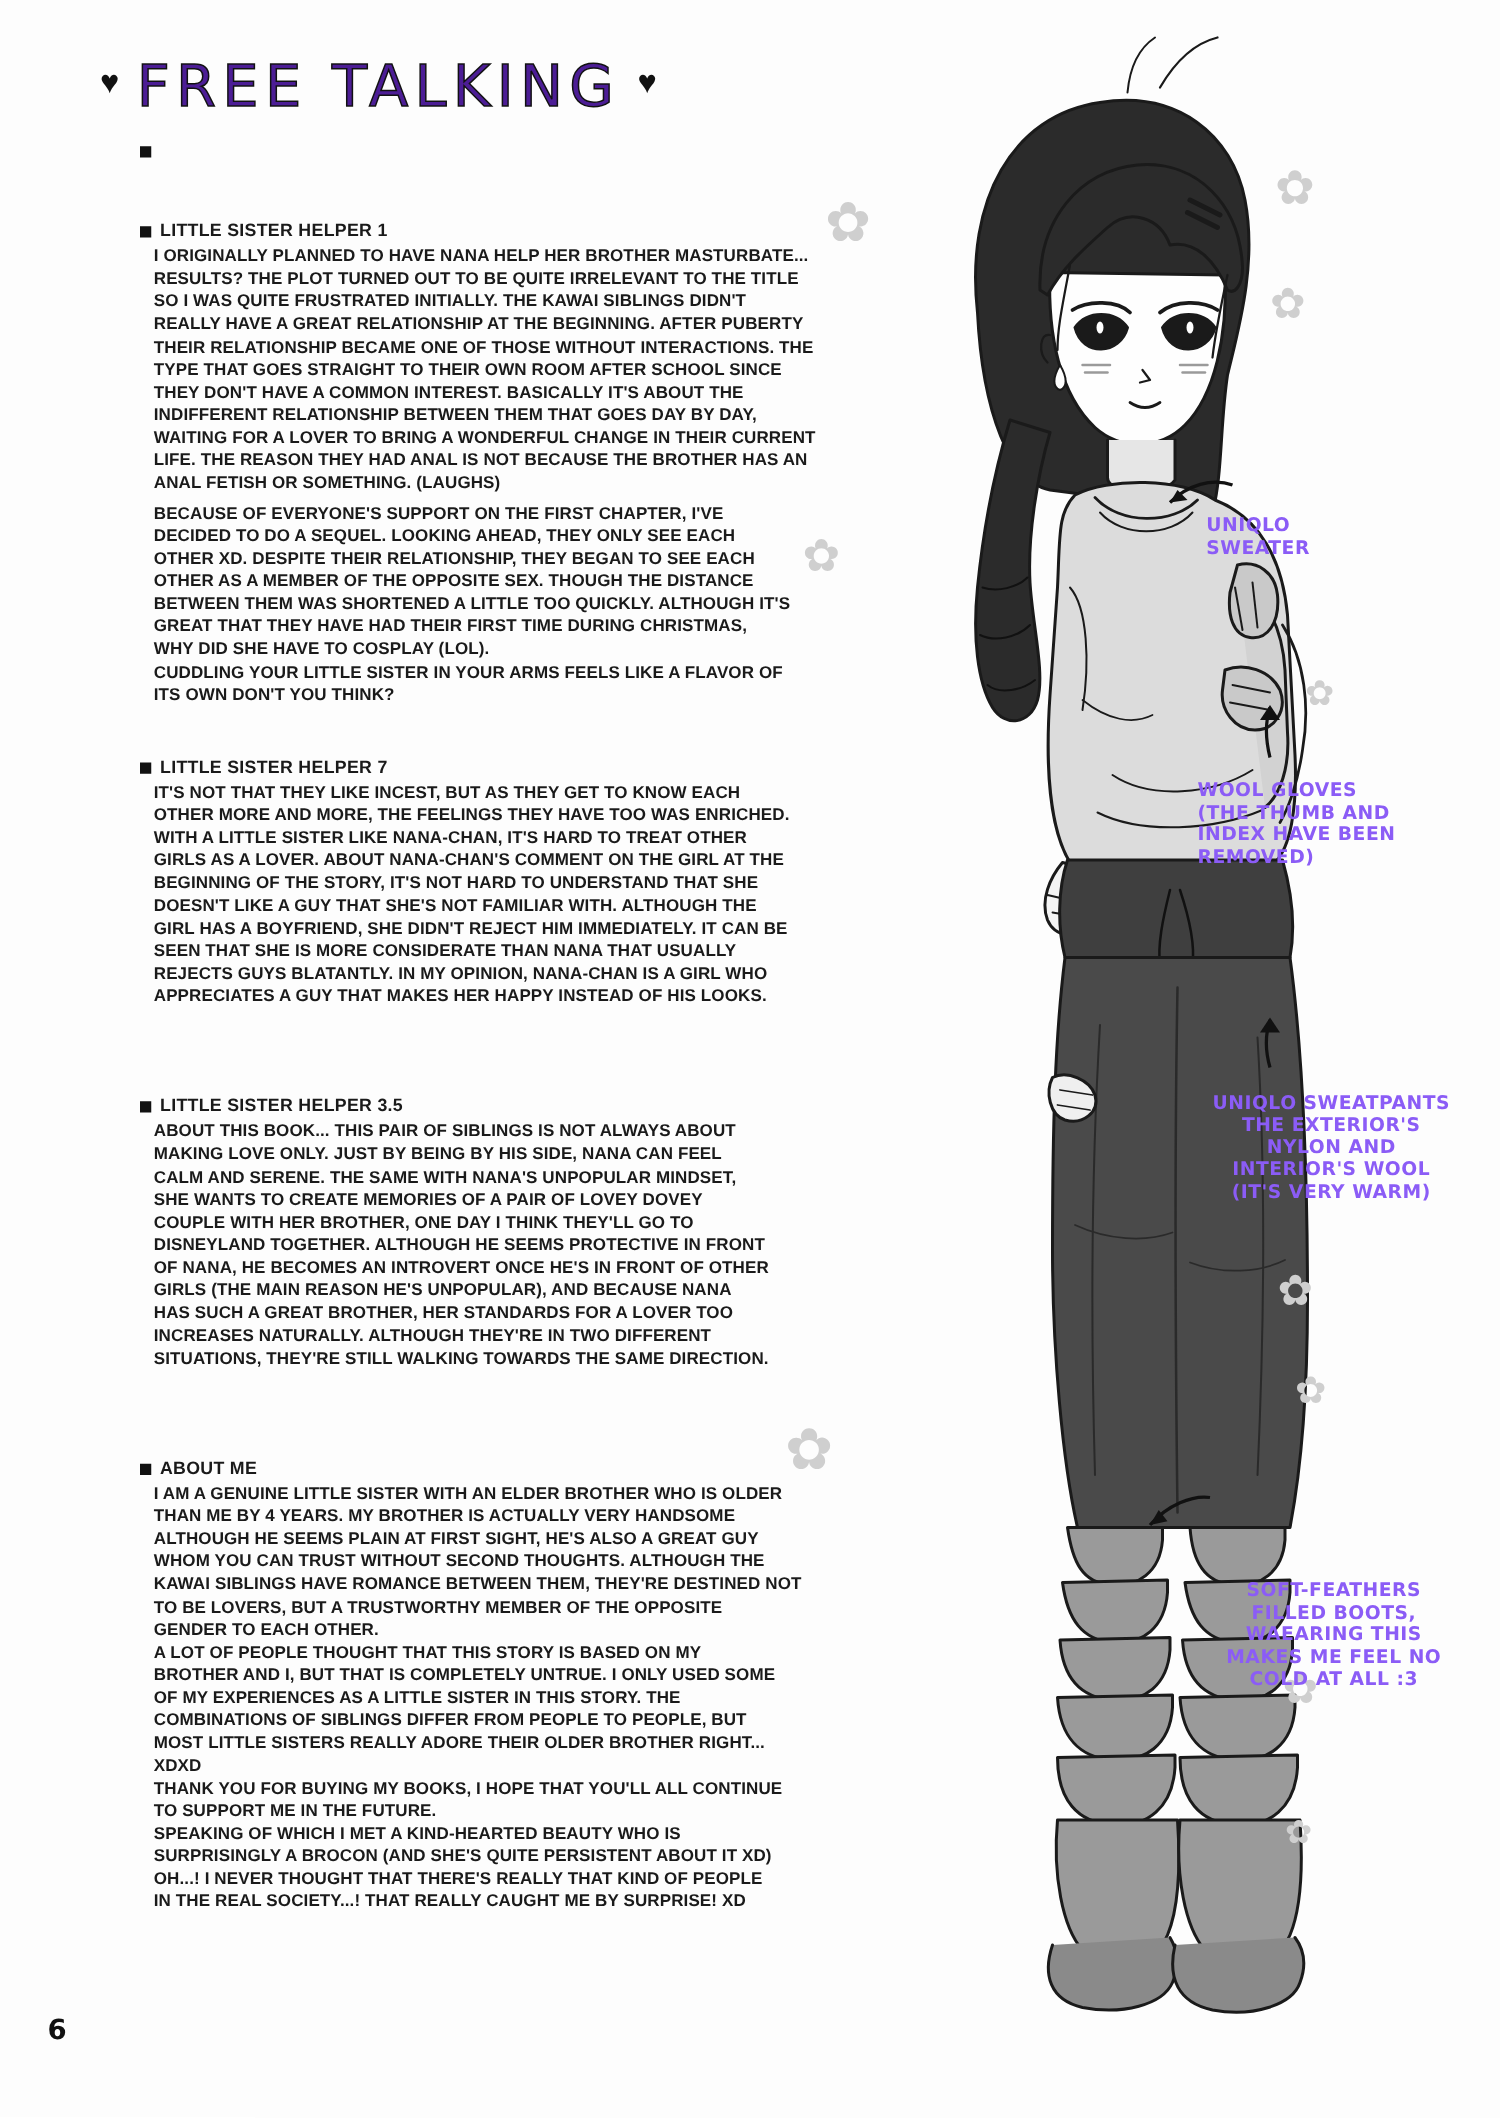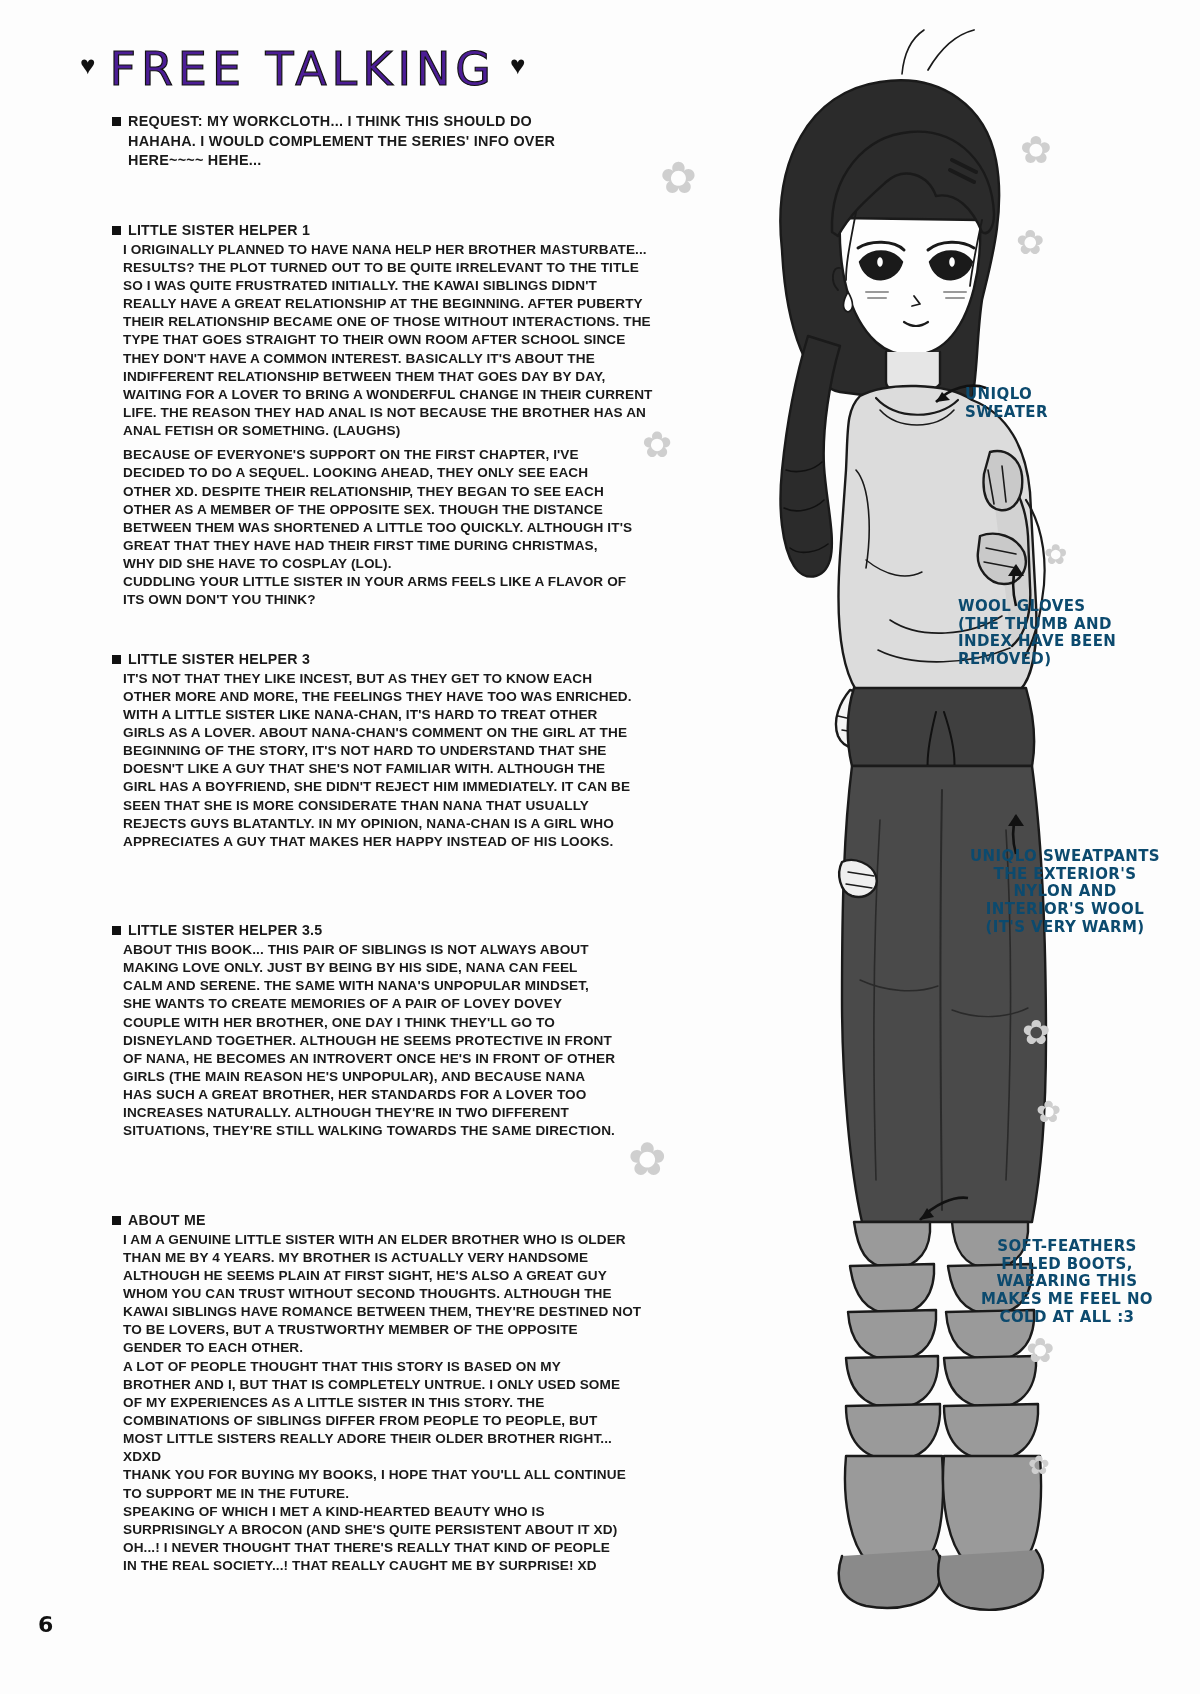--- a/index.html
+++ b/index.html
@@ -105,23 +105,24 @@
   .art svg { display: block; }
 
   
   .anno {
     position: absolute;
     font-family: "DejaVu Sans", sans-serif;
     font-size: 15px;
     font-weight: bold;
     line-height: 1.18;
     letter-spacing: 0.4px;
-    color: #0c4a6e;
+    color: #8b5cf6;
     white-space: pre-line;
     text-align: left;
+    margin-top: 26px;
   }
   .anno-1 { left: 965px; top: 386px; }
   .anno-2 { left: 958px; top: 598px; width: 240px;}
   .anno-3 { left: 930px; top: 848px; width: 270px; text-align: center;}
   .anno-4 { left: 942px; top: 1238px; width: 250px; text-align: center;}
 
   .arrow {
     position: absolute;
   }
   .flower {
@@ -138,23 +139,20 @@
     <span class="heart">♥</span>
     <span class="page-title">FREE TALKING</span>
     <span class="heart">♥</span>
   </div>
 
   <div class="col">
 
     <div class="block">
       <div class="bullet-head">
         <span class="sq"></span>
-        <span class="req">REQUEST: MY WORKCLOTH... I THINK THIS SHOULD DO
-HAHAHA. I WOULD COMPLEMENT THE SERIES' INFO OVER
-HERE~~~~ HEHE...</span>
       </div>
     </div>
 
     <div class="spacer-lg"></div>
 
     <div class="block tight">
       <div class="bullet-head">
         <span class="sq"></span>
         <span>LITTLE SISTER HELPER 1</span>
       </div>
@@ -181,21 +179,21 @@
 WHY DID SHE HAVE TO COSPLAY (LOL).
 CUDDLING YOUR LITTLE SISTER IN YOUR ARMS FEELS LIKE A FLAVOR OF
 ITS OWN DON'T YOU THINK?</div>
     </div>
 
     <div class="spacer-lg"></div>
 
     <div class="block">
       <div class="bullet-head">
         <span class="sq"></span>
-        <span>LITTLE SISTER HELPER 3</span>
+        <span>LITTLE SISTER HELPER 7</span>
       </div>
       <div class="body-text">IT'S NOT THAT THEY LIKE INCEST, BUT AS THEY GET TO KNOW EACH
 OTHER MORE AND MORE, THE FEELINGS THEY HAVE TOO WAS ENRICHED.
 WITH A LITTLE SISTER LIKE NANA-CHAN, IT'S HARD TO TREAT OTHER
 GIRLS AS A LOVER. ABOUT NANA-CHAN'S COMMENT ON THE GIRL AT THE
 BEGINNING OF THE STORY, IT'S NOT HARD TO UNDERSTAND THAT SHE
 DOESN'T LIKE A GUY THAT SHE'S NOT FAMILIAR WITH. ALTHOUGH THE
 GIRL HAS A BOYFRIEND, SHE DIDN'T REJECT HIM IMMEDIATELY. IT CAN BE
 SEEN THAT SHE IS MORE CONSIDERATE THAN NANA THAT USUALLY
 REJECTS GUYS BLATANTLY. IN MY OPINION, NANA-CHAN IS A GIRL WHO

